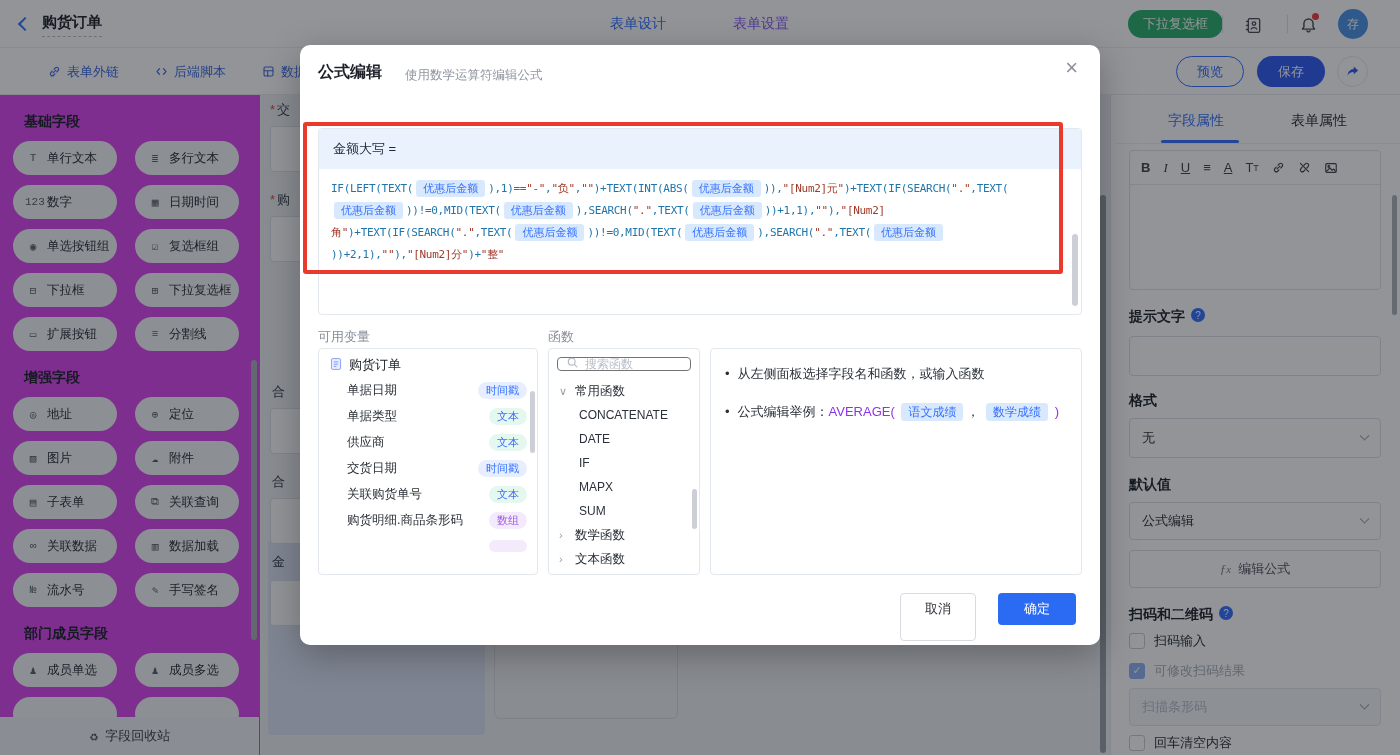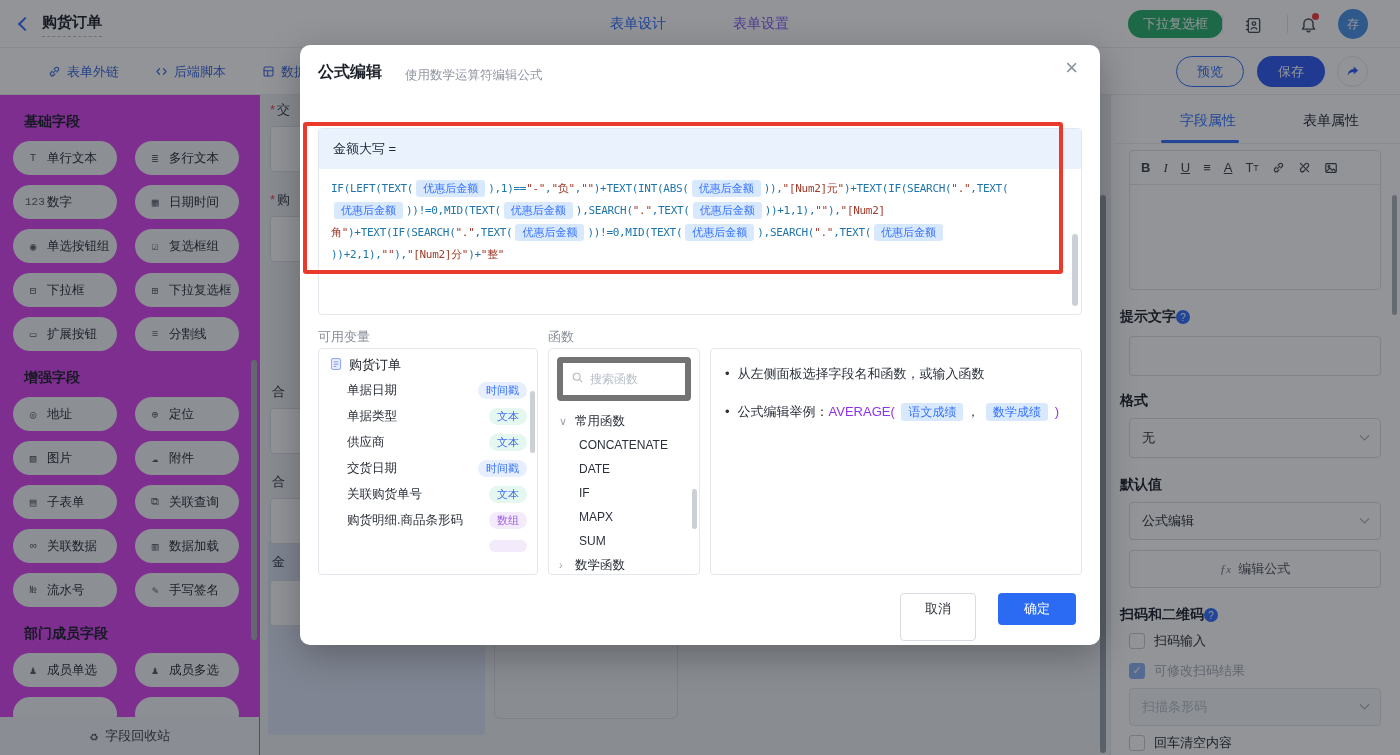--- a/index.html
+++ b/index.html
@@ -52,34 +52,34 @@
   .cv-label .req { color:#e34d45; margin-right:2px; }
   .cv-box { position:absolute; background:#fff; border:1px solid #dde1e7; border-radius:4px; }
   .cv-selected { position:absolute; left:8px; top:445px; width:217px; height:195px;
     background:rgba(51,112,255,.09); border-radius:4px; }
   .cv-outline { position:absolute; left:234px; top:487px; width:184px; height:137px;
     border:1px solid #d9dce2; border-radius:6px; }
   .cv-thumb { position:absolute; left:840px; top:100px; width:6px; height:558px; background:#9aa0a8; border-radius:3px; }
   
   .rightpanel { position:absolute; left:1110px; top:95px; width:290px; height:660px; background:#fff;
     border-left:1px solid #e7eaee; z-index:1; }
-  .rp-tab { position:absolute; top:17px; font-size:14px; color:#272e3b; cursor:pointer;margin-left:12px; }
+  .rp-tab { position:absolute; top:17px; font-size:14px; color:#272e3b; cursor:pointer; }
   .rp-tab.active { color:#3370ff; }
   .rp-underline { position:absolute; left:50px; top:45px; width:78px; height:3px; background:#3370ff; border-radius:2px; }
   .rp-divider { position:absolute; left:4px; right:0; top:48px; height:1px; background:#eef0f3; }
   .rte { position:absolute; left:18px; top:55px; width:252px; height:140px; border:1px solid #dfe2e8; border-radius:4px; }
   .rte-bar { height:34px; border-bottom:1px solid #e8eaee; display:flex; align-items:center; gap:13px; padding:0 11px; }
   .rt { font-size:13px; color:#3f454d; cursor:pointer; display:flex; align-items:center; }
   .rt-bold { font-weight:700; }
   .rt-italic { font-style:italic; font-family:"Liberation Serif",serif; }
   .rt-underline { text-decoration:underline; }
   .rt-font-color { text-decoration:underline; }
   .rt small { font-size:9px; }
-  .rp-label { position:absolute; left:9px; font-size:14px; font-weight:700; color:#1e232b;
-    display:flex; align-items:center; }
+  .rp-label { position:absolute; left:18px; font-size:14px; font-weight:700; color:#1e232b;
+    display:flex; gap:6px; }
   .qmark { width:14px; height:14px; border-radius:50%; background:#3370ff; color:#fff; font-size:10px;
     display:inline-flex; align-items:center; justify-content:center; font-weight:400; cursor:pointer; }
   .rp-input { position:absolute; left:18px; width:252px; height:40px; border:1px solid #dcdfe5;
     border-radius:4px; background:#fff; font-size:13px; padding:0 10px; outline:none; }
   .rp-select { position:absolute; left:18px; width:252px; height:40px; border:1px solid #dcdfe5;
     border-radius:4px; background:#fff; font-size:13px; color:#2b3037; display:flex; align-items:center;
     padding:0 12px; justify-content:space-between; cursor:pointer; }
   .rp-select.disabled { background:#f6f7f9; color:#b9c0ca; border-color:#e3e6ec; }
   .sel-arrow { width:7px; height:7px; border-right:1.5px solid #9aa2ad; border-bottom:1.5px solid #9aa2ad;
     transform:rotate(45deg) translate(-2px,-2px); }
@@ -118,21 +118,21 @@
   .vroot { display:flex; align-items:center; gap:6px; padding:7px 10px 3px 10px; font-size:13px; color:#23282f; cursor:pointer; }
   .vrow { height:26px; display:flex; align-items:center; padding:0 10px 0 28px; cursor:pointer; }
   .vname { flex:1; font-size:12.5px; color:#2a3038; white-space:nowrap; }
   .bdg { font-size:11px; padding:1px 8px; border-radius:9px; flex:none; }
   .bdg-ts { color:#3370ff; background:#e6eeff; }
   .bdg-tx { color:#3f6ef5; background:#e4f8f0; }
   .bdg-ar { color:#a05ce6; background:#f3ebfc; }
   .bdg-stub { width:38px; height:12px; background:#f3ebfc; border-radius:6px; }
   .v-thumb { position:absolute; right:2px; top:42px; width:5px; height:62px; background:#ccd0d6; border-radius:3px; }
   
-  .fsearch { margin:8px; height:44px; border:6px solid #737373; border-radius:4px; display:flex;
+  .fsearch { margin:8px; height:14px; border:1px solid #737373; border-radius:4px; display:flex;
     align-items:center; gap:6px; padding:4px 8px; }
   .fsearch input { border:none; outline:none; width:100px; font-size:12px; color:#333; background:transparent; }
   .fsearch input::placeholder { color:#b9bfc9; }
   .fgroup { height:24px; display:flex; align-items:center; padding-left:10px; gap:6px; font-size:12.5px; color:#262c34; cursor:pointer; }
   .fgroup .chev { color:#98a0aa; font-size:11px; width:10px; }
   .fitem { height:24px; display:flex; align-items:center; padding-left:30px; font-size:12px; color:#2b313a; cursor:pointer; }
   .f-thumb { position:absolute; right:2px; top:140px; width:5px; height:40px; background:#ccd0d6; border-radius:3px; }
   
   .tips { padding:15px 14px; }
   .tip { display:flex; gap:8px; font-size:13px; color:#2a3039; line-height:20px; margin-bottom:18px; }

